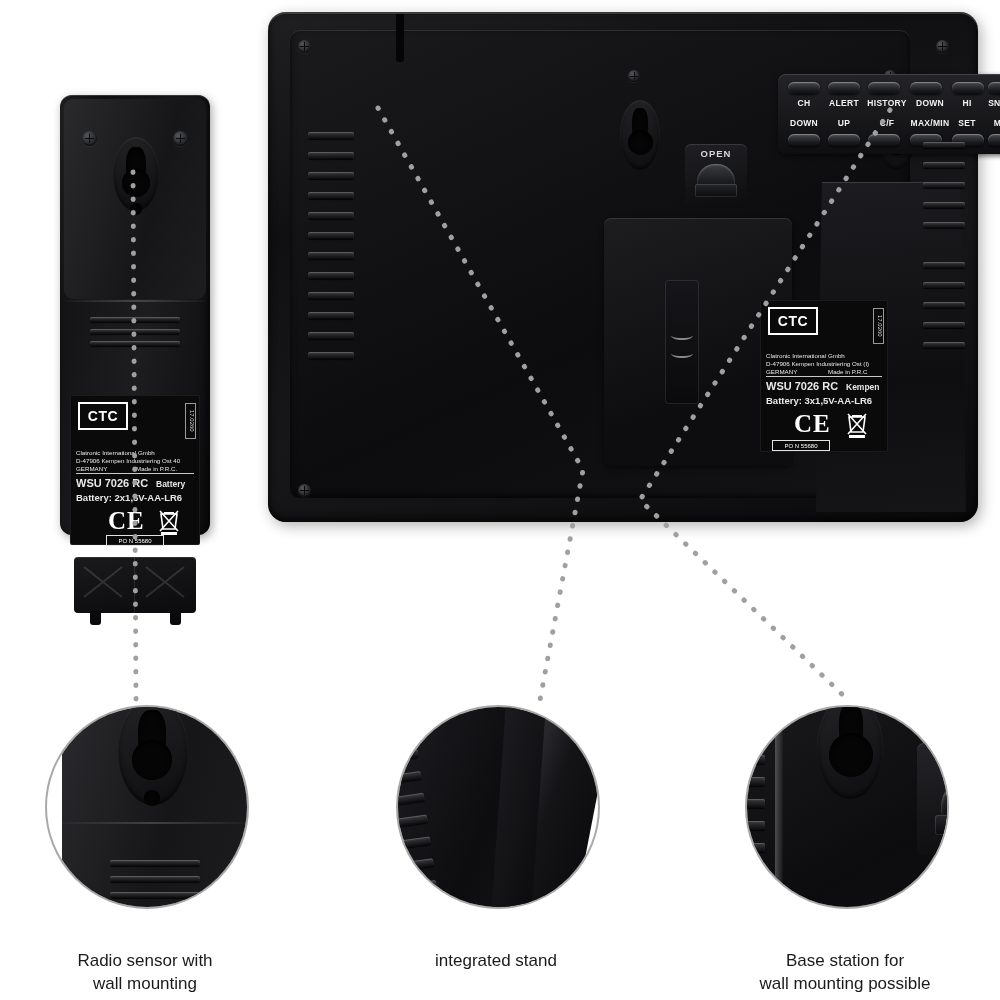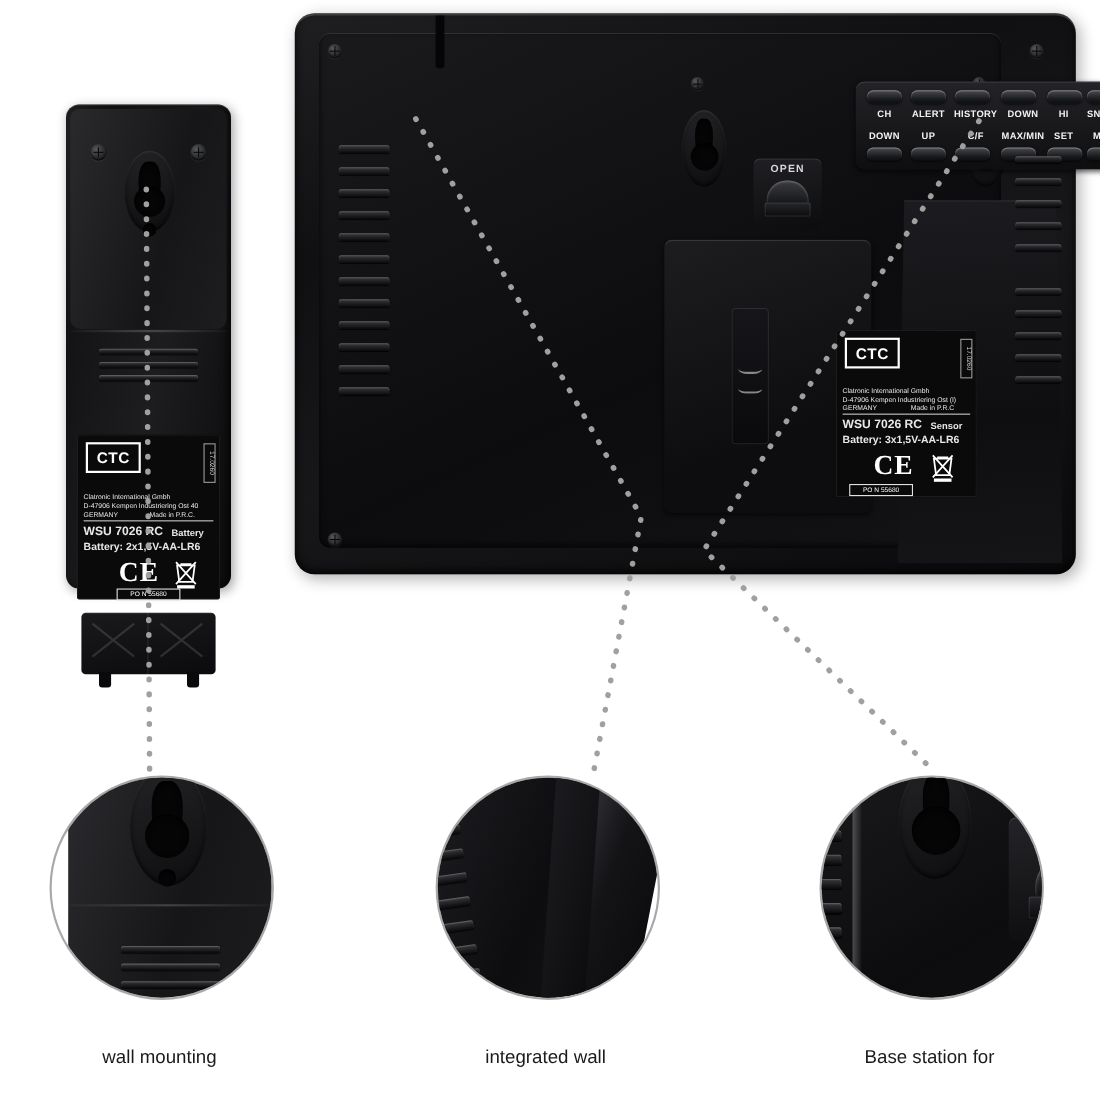--- a/index.html
+++ b/index.html
@@ -275,21 +275,21 @@
       </div>
       <div class="vcode" style="right:4px;top:8px;font-size:6px;height:34px;width:9px;">17.0260</div>
 
       <div class="ptxt" style="left:6px;top:52px;font-size:6.2px;">Clatronic International Gmbh</div>
       <div class="ptxt" style="left:6px;top:60px;font-size:6.2px;">D-47906 Kempen Industriering Ost (I)</div>
       <div class="ptxt" style="left:6px;top:68px;font-size:6.2px;">GERMANY</div>
       <div class="ptxt" style="left:68px;top:68px;font-size:6.2px;">Made in P.R.C</div>
       <div style="position:absolute;left:6px;top:76px;width:116px;height:1px;background:#c9c9c9;"></div>
 
       <div class="ptxt" style="left:6px;top:80px;font-size:11px;font-weight:700;">WSU 7026 RC</div>
-      <div class="ptxt" style="left:86px;top:82px;font-size:8.5px;font-weight:700;">Sensor</div>
+      <div class="ptxt" style="left:86px;top:82px;font-size:8.5px;font-weight:700;">Kempen</div>
       <div class="ptxt" style="left:6px;top:95px;font-size:9.5px;font-weight:700;">Battery: 3x1,5V-AA-LR6</div>
 
       <div class="ce" style="left:34px;top:110px;font-size:25px;letter-spacing:1px;">CE</div>
       <svg class="weee" style="left:84px;top:110px;" width="26" height="30" viewBox="0 0 26 30">
         <path d="M5 7 h16 l-2 15 h-12 z" fill="none" stroke="#fff" stroke-width="1.6"></path>
         <path d="M8 5 h10 v2 h-10 z" fill="#fff"></path>
         <path d="M4 4 L22 24 M22 4 L4 24" stroke="#fff" stroke-width="1.6"></path>
         <rect x="5" y="25" width="16" height="3" fill="#fff"></rect>
       </svg>
       <div class="ponbox" style="left:12px;top:140px;width:56px;height:9px;font-size:6px;">PO N 55680</div>
@@ -316,20 +316,21 @@
         <div class="kh-circ" style="left:70px;top:78px;width:40px;height:40px;"></div>
         <div class="kh-circ" style="left:82px;top:128px;width:16px;height:16px;"></div>
         <div class="seam" style="left:0;top:160px;width:185px;"></div>
         <div class="vent" style="position:absolute;left:48px;top:198px;width:90px;height:6px;"></div>
         <div class="vent" style="position:absolute;left:48px;top:214px;width:90px;height:6px;"></div>
         <div class="vent" style="position:absolute;left:48px;top:230px;width:90px;height:6px;"></div>
       </div>
     </div>
   </div>
   <div class="caption" style="left:5px;top:950px;">
+    <div>Radio sensor with</div>
     <div>wall mounting</div>
   </div>
 
   <div class="bubble" style="left:396px;top:705px;">
     <div class="bub-in">
 
       <div style="position:absolute;left:360px;top:370px;width:190px;height:290px;
            transform:rotate(-8deg);
            background:linear-gradient(120deg,#242428,#0d0d10 60%,#17171a);
            box-shadow:inset 0 1px 0 rgba(255,255,255,.16);">
@@ -347,21 +348,21 @@
       <div style="position:absolute;left:520px;top:372px;width:72px;height:300px;
            transform:rotate(11deg);
            background:linear-gradient(100deg,#34343a,#141417 40%,#0a0a0c);
            box-shadow:inset 1px 0 0 rgba(255,255,255,.35);"></div>
       <div style="position:absolute;left:500px;top:380px;width:40px;height:260px;
            transform:rotate(4deg);
            background:linear-gradient(100deg,#1c1c20,#0b0b0d);"></div>
     </div>
   </div>
   <div class="caption" style="left:356px;top:950px;">
-    <div>integrated wall</div>
+    <div>integrated stand</div>
   </div>
 
   <div class="bubble" style="left:745px;top:705px;">
     <div class="bub-in">
       <div style="position:absolute;left:360px;top:340px;width:320px;height:330px;
            background:linear-gradient(150deg,#1e1e22,#0c0c0e 60%,#141417);">
         <div class="vent" style="position:absolute;left:22px;top:108px;width:36px;height:9px;"></div>
         <div class="vent" style="position:absolute;left:22px;top:130px;width:36px;height:9px;"></div>
         <div class="vent" style="position:absolute;left:22px;top:152px;width:36px;height:9px;"></div>
         <div class="vent" style="position:absolute;left:22px;top:174px;width:36px;height:9px;"></div>
@@ -384,15 +385,16 @@
                box-shadow:inset 0 2px 3px rgba(255,255,255,.3);"></div>
           <div style="position:absolute;left:18px;top:72px;width:72px;height:20px;border-radius:3px;
                background:linear-gradient(180deg,#26272b,#0b0b0d);
                box-shadow:inset 0 0 0 1px rgba(255,255,255,.12);"></div>
         </div>
       </div>
     </div>
   </div>
   <div class="caption" style="left:705px;top:950px;">
     <div>Base station for</div>
+    <div>wall mounting possible</div>
   </div>
 
 </div>
 
 </body></html>

